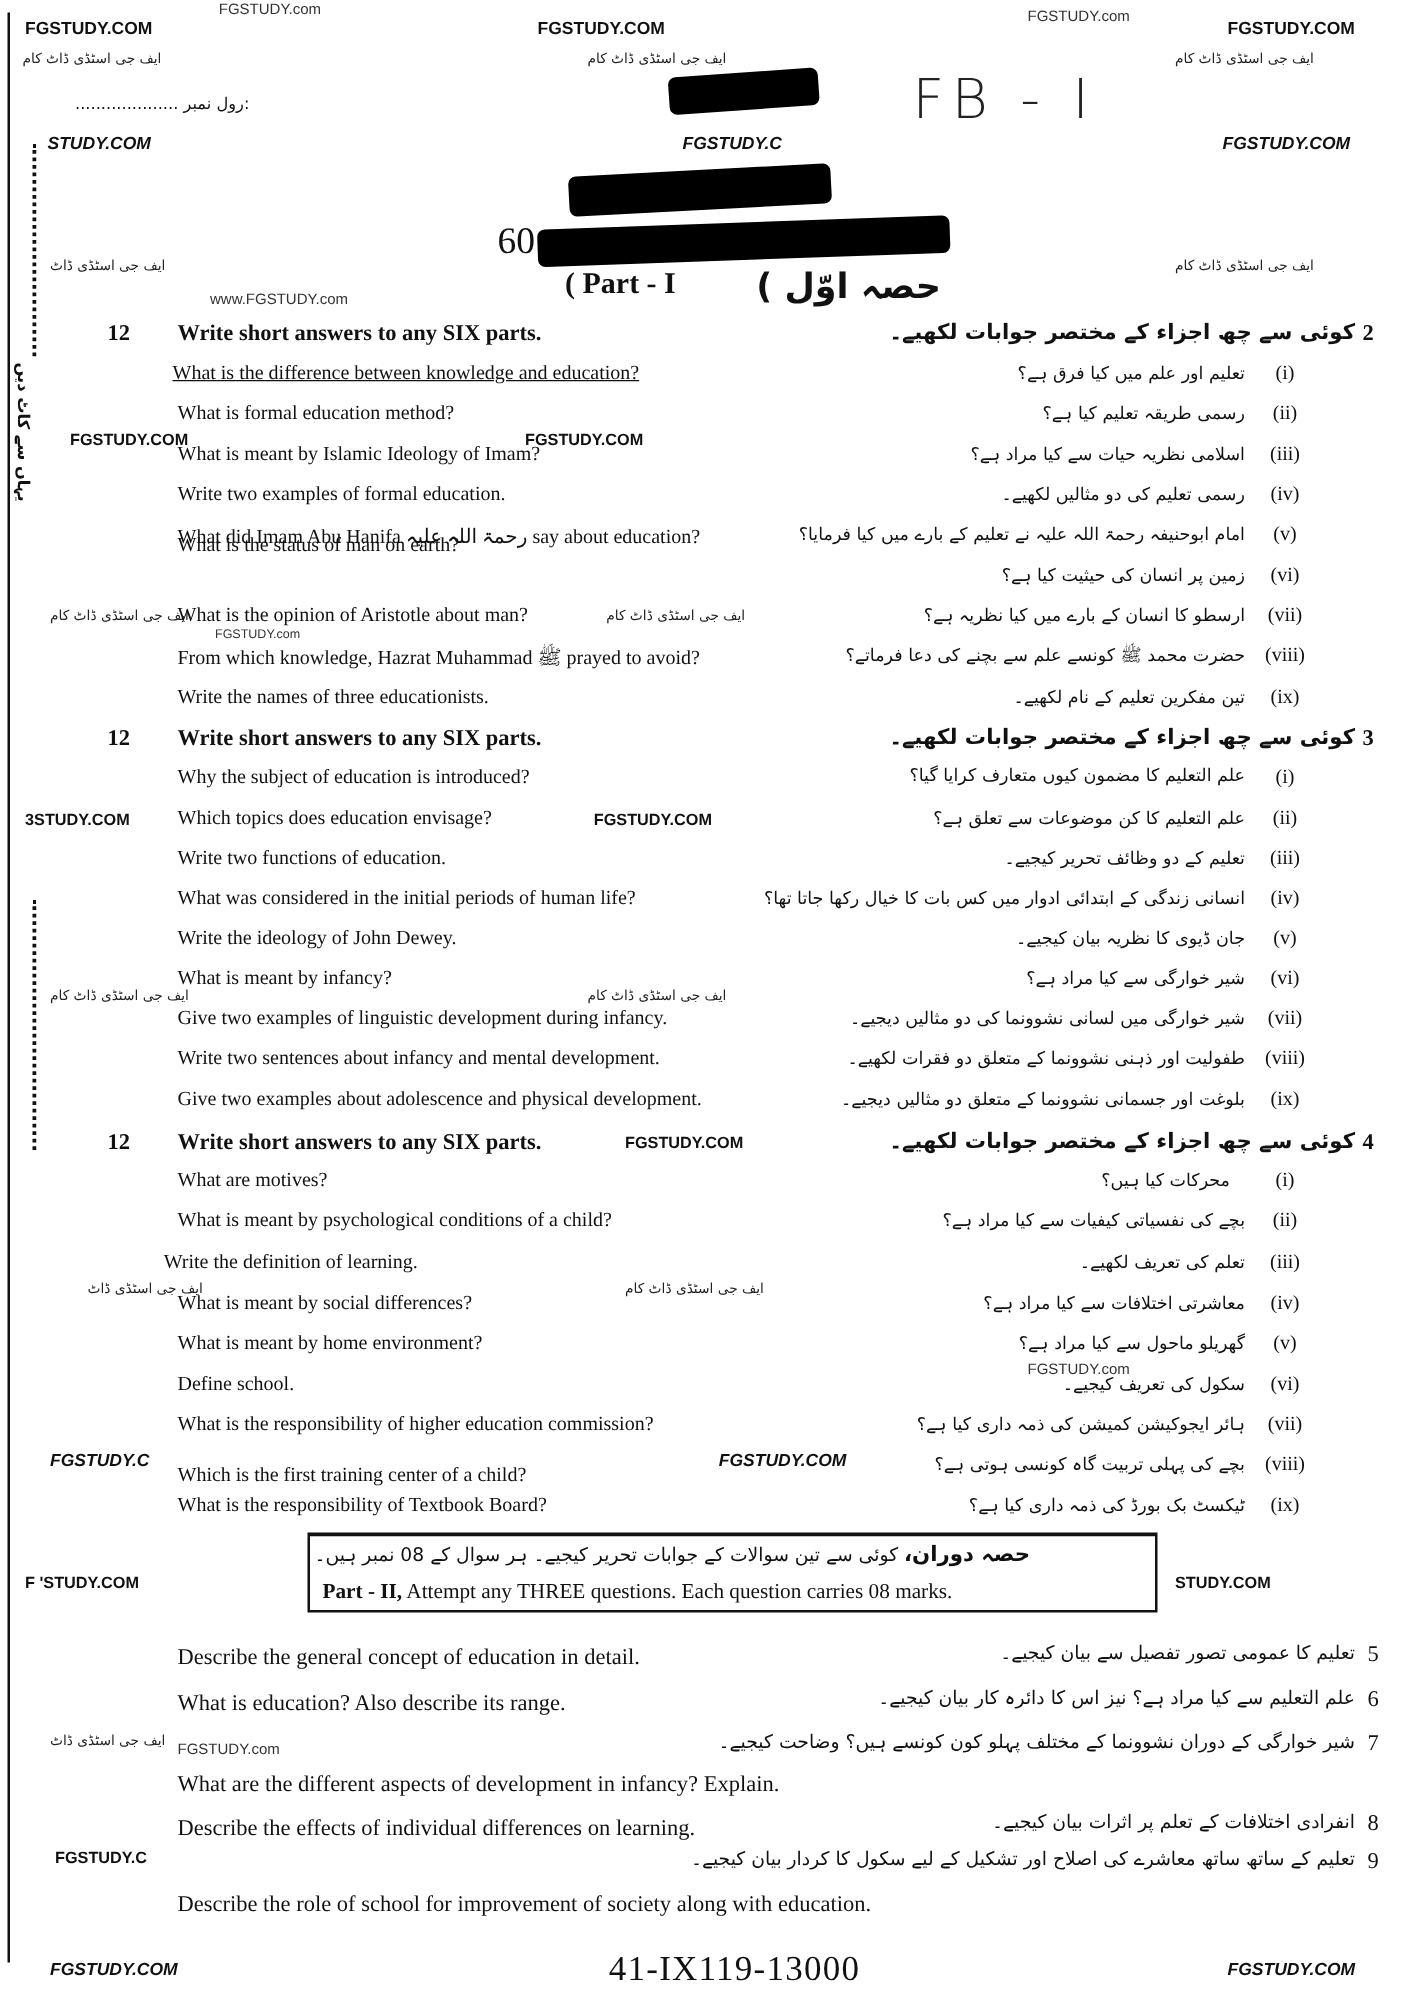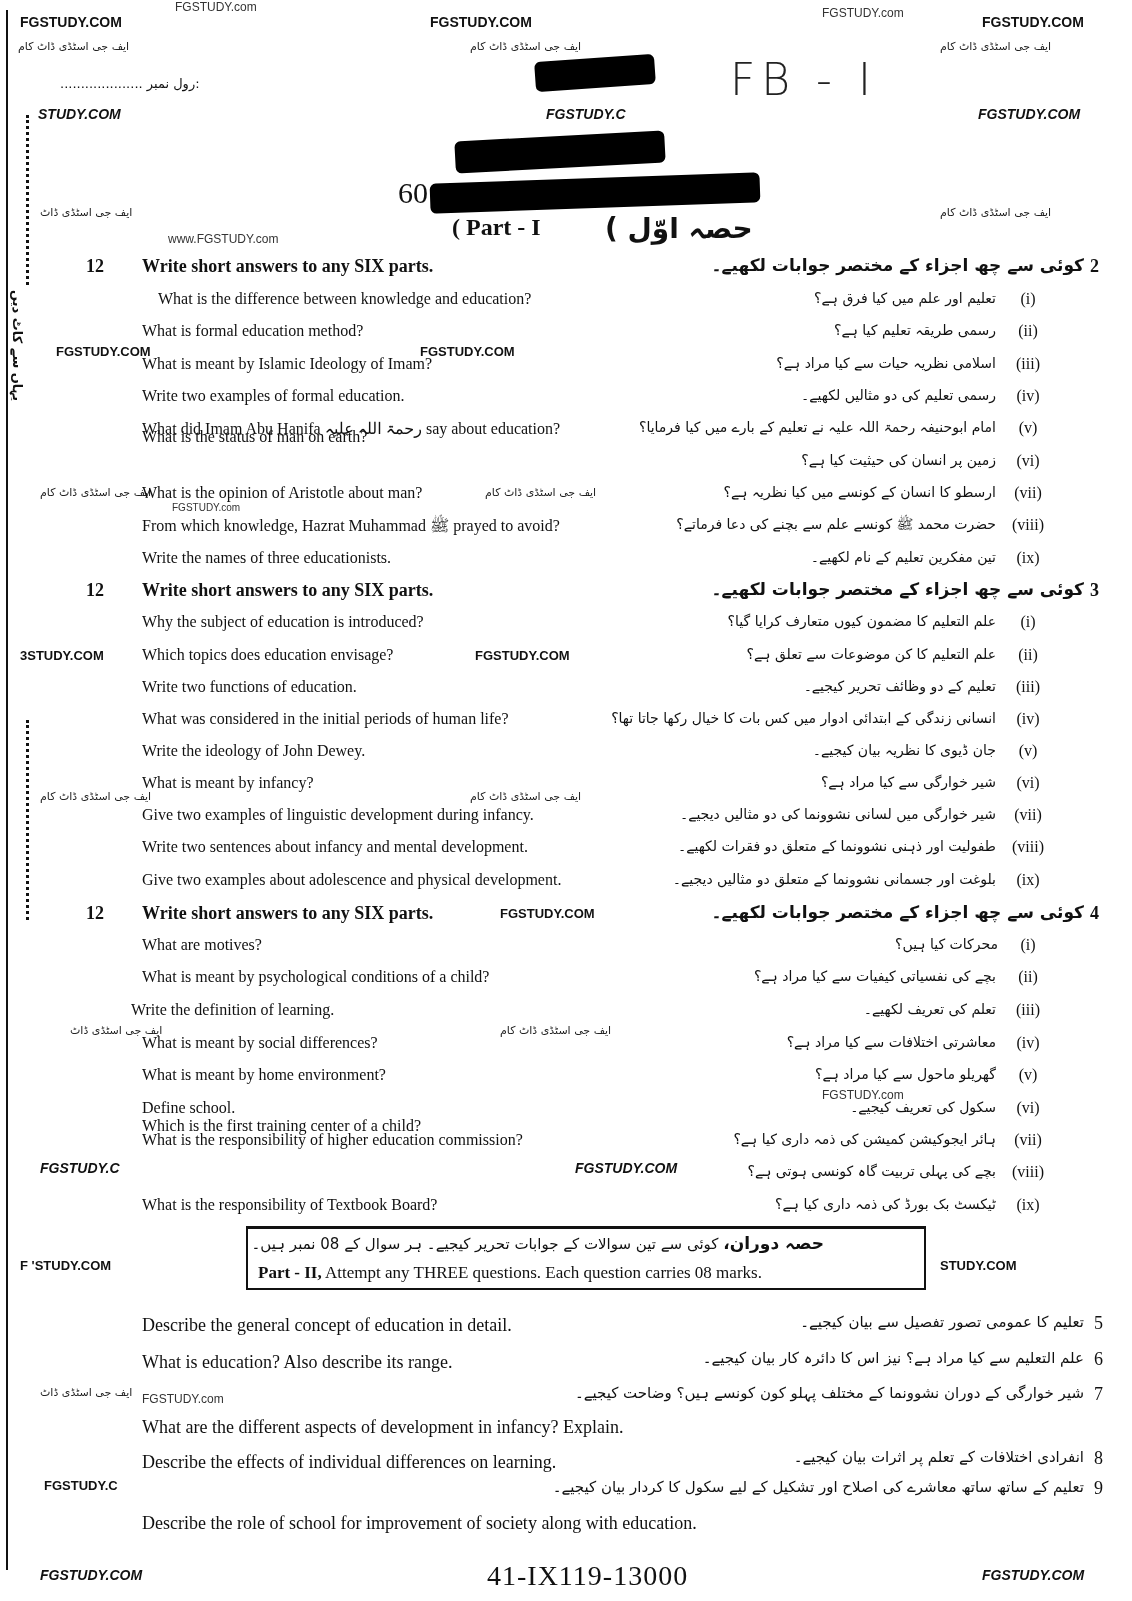--- a/index.html
+++ b/index.html
@@ -87,21 +87,21 @@
 <div class="abs" style="left:398px;top:176px;font-family:'Liberation Serif',serif;font-size:30px;">60</div>
 <div class="abs part-head" style="left:452px;top:214px;">( Part - I</div>
 <div class="abs part-head" style="left:605px;top:212px;font-family:'DejaVu Sans',sans-serif;font-size:28px;direction:rtl;">حصہ اوّل )</div>
 
 <div>
   <div class="abs q-marks" style="left:86px;top:256px;">12</div>
   <div class="abs q-head" style="left:142px;top:256px;">Write short answers to any SIX parts.</div>
   <div class="abs u-head" style="right:48px;top:255px;">کوئی سے چھ اجزاء کے مختصر جوابات لکھیے۔</div>
   <div class="abs qnum" style="left:1090px;top:256px;">2</div>
 
-  <div class="abs q-item" style="left:158px;top:290px;">What is the difference between knowledge and education?</div>
+  <div class="abs q-item" style="left:138px;top:290px;text-decoration:underline;">What is the difference between knowledge and education?</div>
   <div class="abs q-item" style="left:142px;top:322px;">What is formal education method?</div>
   <div class="abs q-item" style="left:142px;top:355px;">What is meant by Islamic Ideology of Imam?</div>
   <div class="abs q-item" style="left:142px;top:387px;">Write two examples of formal education.</div>
   <div class="abs q-item" style="left:142px;top:419px;">What did Imam Abu Hanifa رحمۃ اللہ علیہ say about education?</div>
   <div class="abs q-item" style="left:142px;top:428px;">What is the status of man on earth?</div>
   <div class="abs q-item" style="left:142px;top:484px;">What is the opinion of Aristotle about man?</div>
   <div class="abs q-item" style="left:142px;top:516px;">From which knowledge, Hazrat Muhammad ﷺ prayed to avoid?</div>
   <div class="abs q-item" style="left:142px;top:549px;">Write the names of three educationists.</div>
 
   <div class="abs roman" style="left:1006px;top:290px;">(i)</div>
@@ -113,21 +113,21 @@
   <div class="abs roman" style="left:1006px;top:484px;">(vii)</div>
   <div class="abs roman" style="left:1006px;top:516px;">(viii)</div>
   <div class="abs roman" style="left:1006px;top:549px;">(ix)</div>
 
   <div class="abs u-item" style="right:136px;top:290px;">تعلیم اور علم میں کیا فرق ہے؟</div>
   <div class="abs u-item" style="right:136px;top:322px;">رسمی طریقہ تعلیم کیا ہے؟</div>
   <div class="abs u-item" style="right:136px;top:355px;">اسلامی نظریہ حیات سے کیا مراد ہے؟</div>
   <div class="abs u-item" style="right:136px;top:387px;">رسمی تعلیم کی دو مثالیں لکھیے۔</div>
   <div class="abs u-item" style="right:136px;top:419px;">امام ابوحنیفہ رحمۃ اللہ علیہ نے تعلیم کے بارے میں کیا فرمایا؟</div>
   <div class="abs u-item" style="right:136px;top:452px;">زمین پر انسان کی حیثیت کیا ہے؟</div>
-  <div class="abs u-item" style="right:136px;top:484px;">ارسطو کا انسان کے کونسے میں کیا نظریہ ہے؟</div>
+  <div class="abs u-item" style="right:136px;top:484px;">ارسطو کا انسان کے بارے میں کیا نظریہ ہے؟</div>
   <div class="abs u-item" style="right:136px;top:516px;">حضرت محمد ﷺ کونسے علم سے بچنے کی دعا فرماتے؟</div>
   <div class="abs u-item" style="right:136px;top:549px;">تین مفکرین تعلیم کے نام لکھیے۔</div>
 </div>
 
 <div>
   <div class="abs q-marks" style="left:86px;top:580px;">12</div>
   <div class="abs q-head" style="left:142px;top:580px;">Write short answers to any SIX parts.</div>
   <div class="abs u-head" style="right:48px;top:579px;">کوئی سے چھ اجزاء کے مختصر جوابات لکھیے۔</div>
   <div class="abs qnum" style="left:1090px;top:580px;">3</div>
 
@@ -168,34 +168,34 @@
   <div class="abs u-head" style="right:48px;top:902px;">کوئی سے چھ اجزاء کے مختصر جوابات لکھیے۔</div>
   <div class="abs qnum" style="left:1090px;top:903px;">4</div>
 
   <div class="abs q-item" style="left:142px;top:936px;">What are motives?</div>
   <div class="abs q-item" style="left:142px;top:968px;">What is meant by psychological conditions of a child?</div>
   <div class="abs q-item" style="left:131px;top:1001px;">Write the definition of learning.</div>
   <div class="abs q-item" style="left:142px;top:1034px;">What is meant by social differences?</div>
   <div class="abs q-item" style="left:142px;top:1066px;">What is meant by home environment?</div>
   <div class="abs q-item" style="left:142px;top:1099px;">Define school.</div>
   <div class="abs q-item" style="left:142px;top:1131px;">What is the responsibility of higher education commission?</div>
-  <div class="abs q-item" style="left:142px;top:1117px;">Which is the first training center of a child?</div>
+  <div class="abs q-item" style="left:142px;top:1172px;">Which is the first training center of a child?</div>
   <div class="abs q-item" style="left:142px;top:1196px;">What is the responsibility of Textbook Board?</div>
 
   <div class="abs roman" style="left:1006px;top:936px;">(i)</div>
   <div class="abs roman" style="left:1006px;top:968px;">(ii)</div>
   <div class="abs roman" style="left:1006px;top:1001px;">(iii)</div>
   <div class="abs roman" style="left:1006px;top:1034px;">(iv)</div>
   <div class="abs roman" style="left:1006px;top:1066px;">(v)</div>
   <div class="abs roman" style="left:1006px;top:1099px;">(vi)</div>
   <div class="abs roman" style="left:1006px;top:1131px;">(vii)</div>
   <div class="abs roman" style="left:1006px;top:1163px;">(viii)</div>
   <div class="abs roman" style="left:1006px;top:1196px;">(ix)</div>
 
-  <div class="abs u-item" style="right:134px;top:936px;text-align:center;">محرکات کیا ہیں؟</div>
+  <div class="abs u-item" style="right:148px;top:936px;text-align:center;">محرکات کیا ہیں؟</div>
   <div class="abs u-item" style="right:136px;top:968px;">بچے کی نفسیاتی کیفیات سے کیا مراد ہے؟</div>
   <div class="abs u-item" style="right:136px;top:1001px;">تعلم کی تعریف لکھیے۔</div>
   <div class="abs u-item" style="right:136px;top:1034px;">معاشرتی اختلافات سے کیا مراد ہے؟</div>
   <div class="abs u-item" style="right:136px;top:1066px;">گھریلو ماحول سے کیا مراد ہے؟</div>
   <div class="abs u-item" style="right:136px;top:1099px;">سکول کی تعریف کیجیے۔</div>
   <div class="abs u-item" style="right:136px;top:1131px;">ہائر ایجوکیشن کمیشن کی ذمہ داری کیا ہے؟</div>
   <div class="abs u-item" style="right:136px;top:1163px;">بچے کی پہلی تربیت گاہ کونسی ہوتی ہے؟</div>
   <div class="abs u-item" style="right:136px;top:1196px;">ٹیکسٹ بک بورڈ کی ذمہ داری کیا ہے؟</div>
 </div>
 

